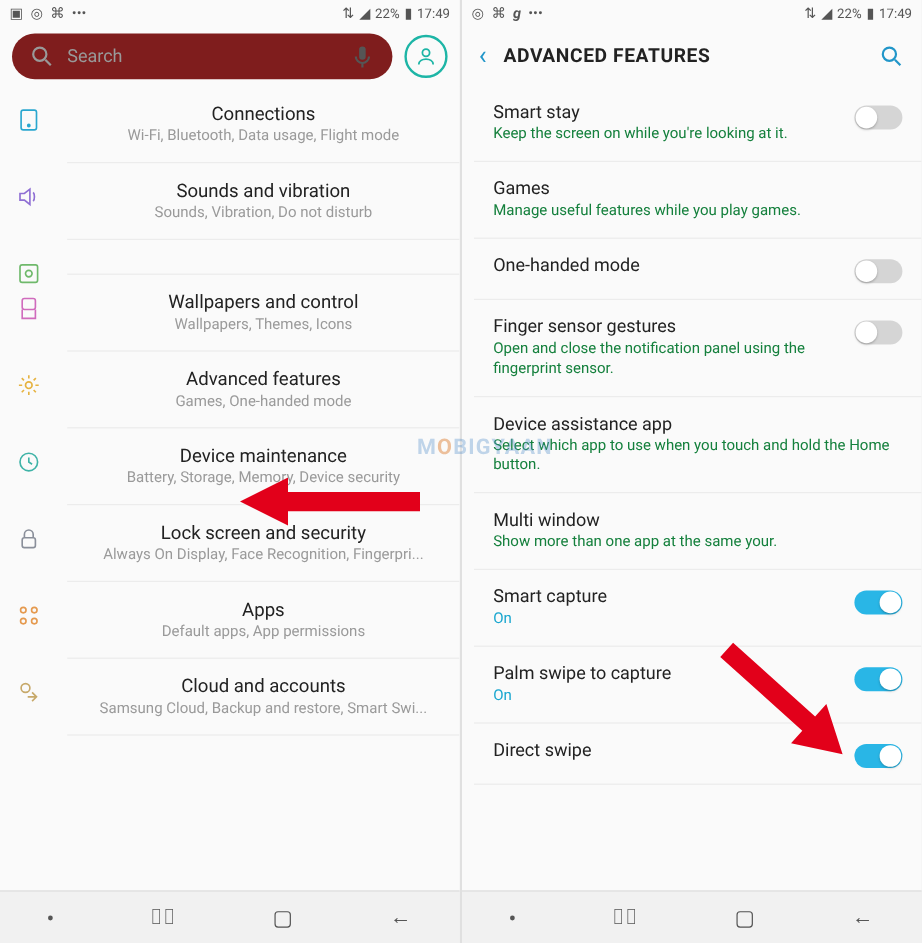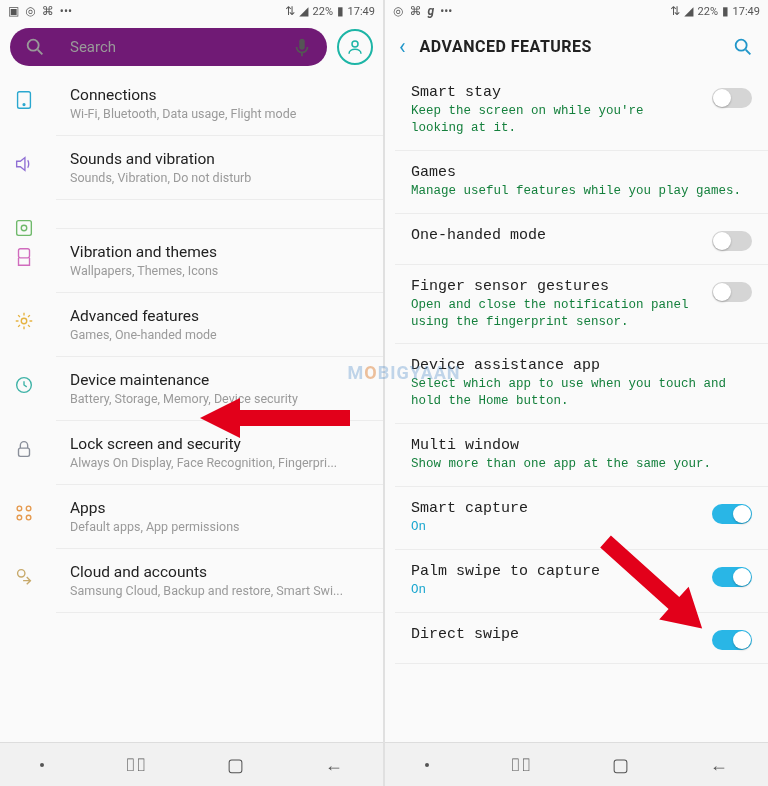--- a/index.html
+++ b/index.html
@@ -35,27 +35,27 @@
   .status-icon { font-size: 12px; color: #555; }
   .search-row {
     display: flex;
     align-items: center;
     padding: 6px 10px;
     gap: 10px;
     background: #fafafa;
   }
   .search-pill {
     flex: 1;
-    background: #701a75;
+    background: #7f1d1d;
     border-radius: 22px;
     height: 38px;
     display: flex;
     align-items: center;
     padding: 0 14px;
-    gap: 24px;
+    gap: 10px;
     color: #888;
   }
   .search-pill .search-text { flex:1; font-size: 15px; color: #999; }
   .profile-circle {
     width: 36px; height: 36px;
     border: 2px solid #1db5a6;
     border-radius: 50%;
     display: flex; align-items: center; justify-content: center;
     color: #1db5a6;
   }
@@ -65,20 +65,21 @@
     background: #fafafa;
   }
   .setting-item {
     display: flex;
     align-items: flex-start;
     padding: 14px 14px 14px 14px;
     gap: 18px;
     border-bottom: 1px solid #ececec;
     margin-left: 56px;
     position: relative;
+    text-align: center;
   }
   .setting-item .iconbox {
     position: absolute;
     left: -44px;
     top: 16px;
     width: 24px; height: 24px;
     display:flex; align-items:center; justify-content:center;
   }
   .setting-item .textcol { flex:1; min-width:0; }
   .setting-title { font-size: 15.5px; color: #222; margin-bottom: 2px; }
@@ -96,21 +97,21 @@
   .adv-header .srch { color: #2196c9; }
   .adv-list { flex:1; overflow:hidden; background: #fafafa; }
   .adv-item {
     padding: 13px 16px;
     border-bottom: 1px solid #ececec;
     display:flex;
     align-items:flex-start;
     gap:10px;
     margin-left: 10px;
   }
-  .adv-item .txt { flex:1; min-width:0;font-family:Liberation Mono, monospace; }
+  .adv-item .txt { flex:1; min-width:0; }
   .adv-title { font-size: 15px; color:#222; margin-bottom:2px; }
   .adv-sub { font-size: 12.5px; color:#15803d; line-height:1.35; }
   .adv-sub.on { color:#18a6cf; }
   .toggle {
     width: 40px; height:20px; border-radius:12px;
     background:#d5d5d5; position:relative; flex-shrink:0; margin-top:4px;
   }
   .toggle::after {
     content:""; position:absolute; width:18px; height:18px; border-radius:50%;
     background:#fff; top:1px; left:1px; box-shadow:0 1px 2px rgba(0,0,0,0.25);
@@ -222,21 +223,21 @@
         </div>
       </div>
       <div class="setting-item">
     <div class="iconbox">
           <svg class="icon" viewBox="0 0 24 24" fill="none" stroke="#d06bbd" stroke-width="1.5">
             <rect x="6" y="3" width="12" height="10" rx="2"></rect>
             <path d="M6 13v8h12v-8"></path>
           </svg>
         </div>
     <div class="textcol">
-      <div class="setting-title">Vibration and themes</div>
+      <div class="setting-title">Wallpapers and control</div>
       <div class="setting-sub">Wallpapers, Themes, Icons</div>
     </div>
       </div>
       <div class="setting-item">
     <div class="iconbox">
           <svg class="icon" viewBox="0 0 24 24" fill="none" stroke="#e6b341" stroke-width="1.5">
             <circle cx="12" cy="12" r="3"></circle>
             <path d="M12 3v3M12 18v3M3 12h3M18 12h3M5.6 5.6l2 2M16.4 16.4l2 2M18.4 5.6l-2 2M7.6 16.4l-2 2"></path>
           </svg>
         </div>

